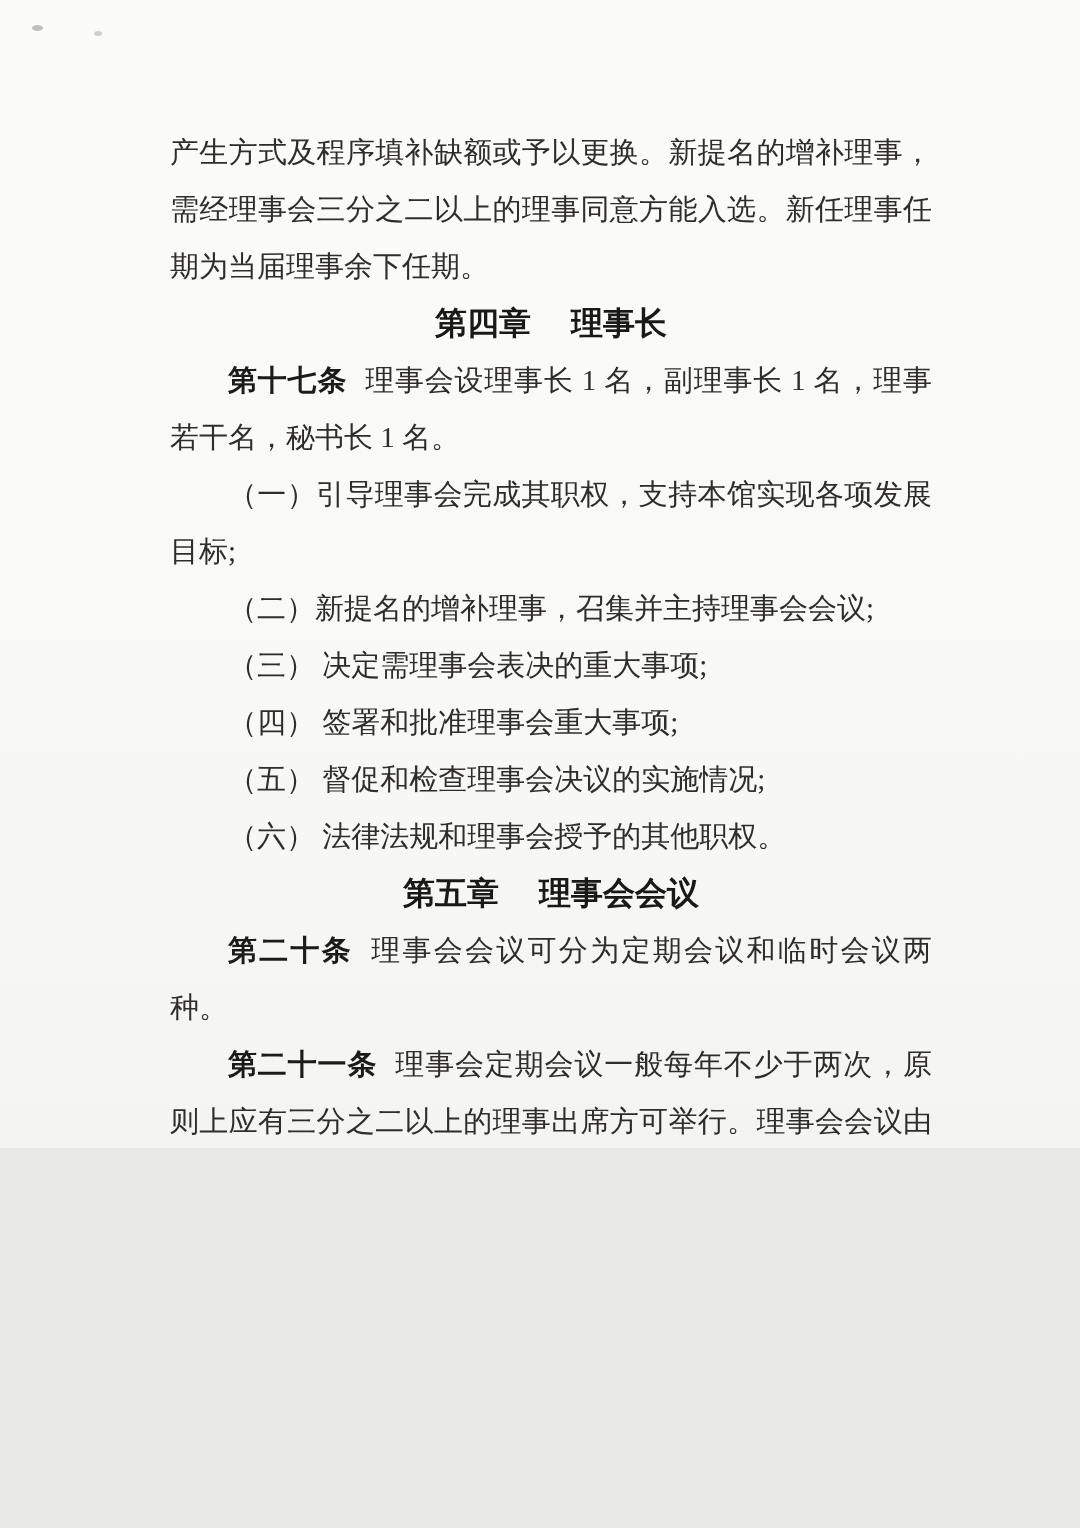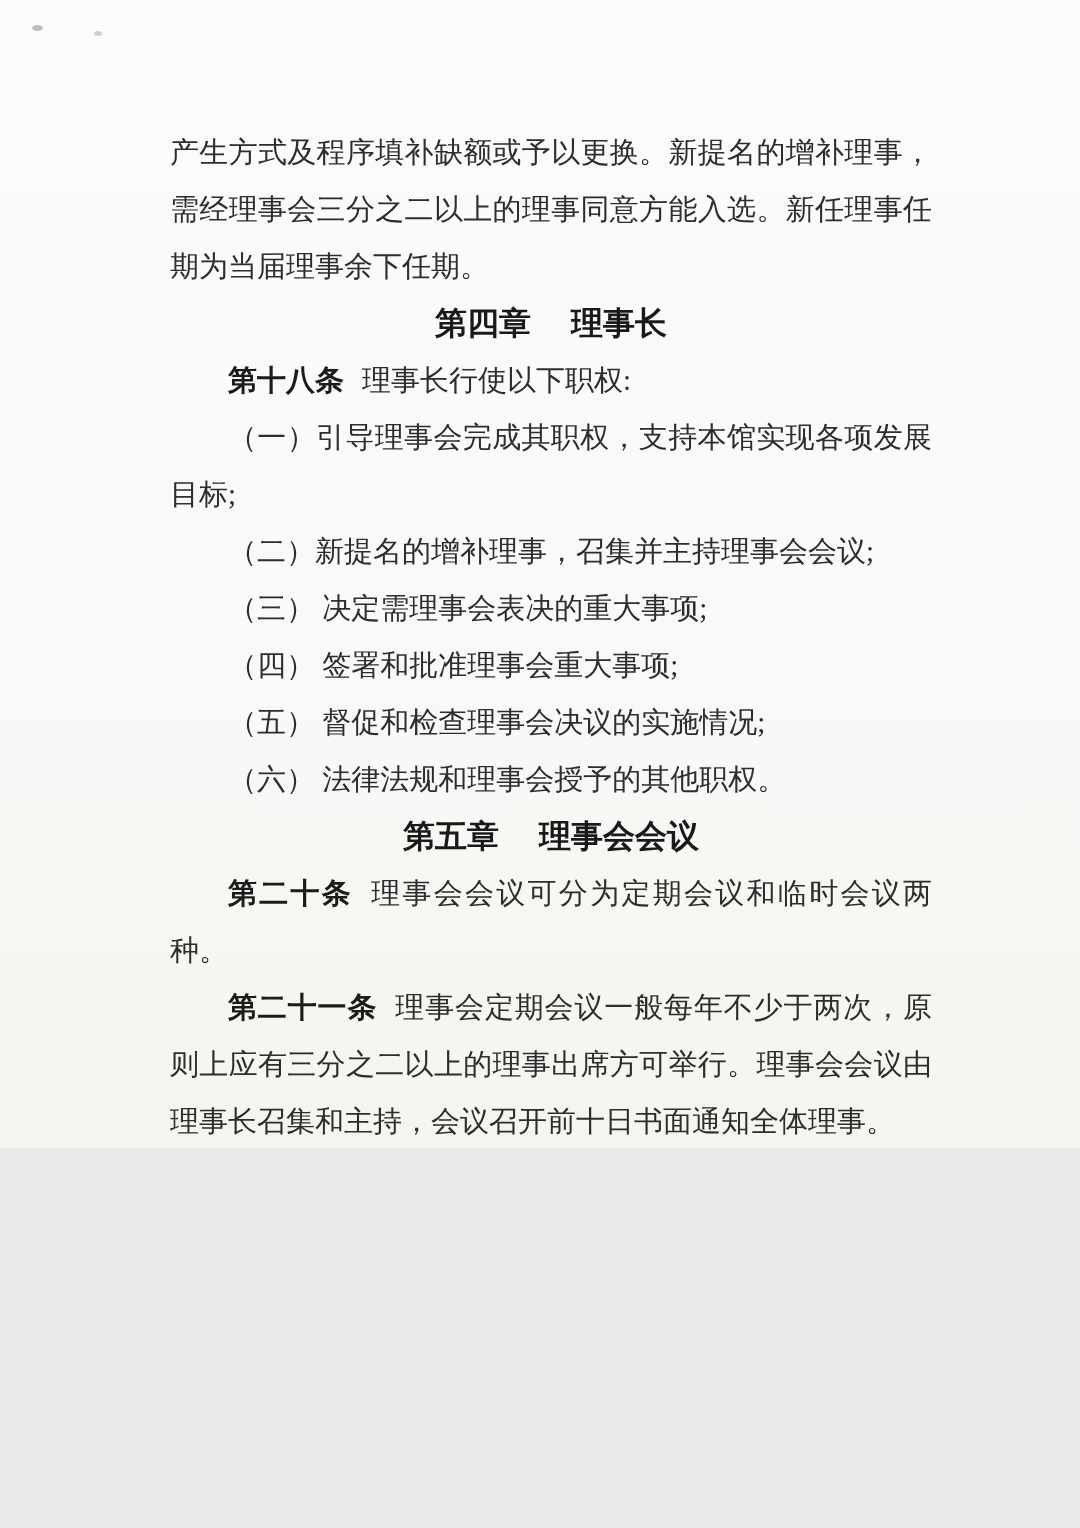--- a/index.html
+++ b/index.html
@@ -83,22 +83,22 @@
 
   <div class="speck speck-1"></div>
   <div class="speck speck-2"></div>
 
   <div class="doc">
 
     <p>产生方式及程序填补缺额或予以更换。新提名的增补理事，需经理事会三分之二以上的理事同意方能入选。新任理事任期为当届理事余下任期。</p>
 
     <p class="chapter"><span>第四章</span><span class="chapter-title">理事长</span></p>
 
+    <p class="indent"><span class="lead">第十七条</span><span>理事会设理事长 1 名，副理事长 1 名，理事若干名，秘书长 1 名。</span></p>
 
-    <p class="indent"><span class="lead">第十八条</span><span>理事长行使以下职权:</span></p>
 
     <p class="indent">（一）引导理事会完成其职权，支持本馆实现各项发展目标;</p>
 
     <p class="indent">（二）新提名的增补理事，召集并主持理事会会议;</p>
 
     <p class="indent">（三） 决定需理事会表决的重大事项;</p>
 
     <p class="indent">（四） 签署和批准理事会重大事项;</p>
 
     <p class="indent">（五） 督促和检查理事会决议的实施情况;</p>

